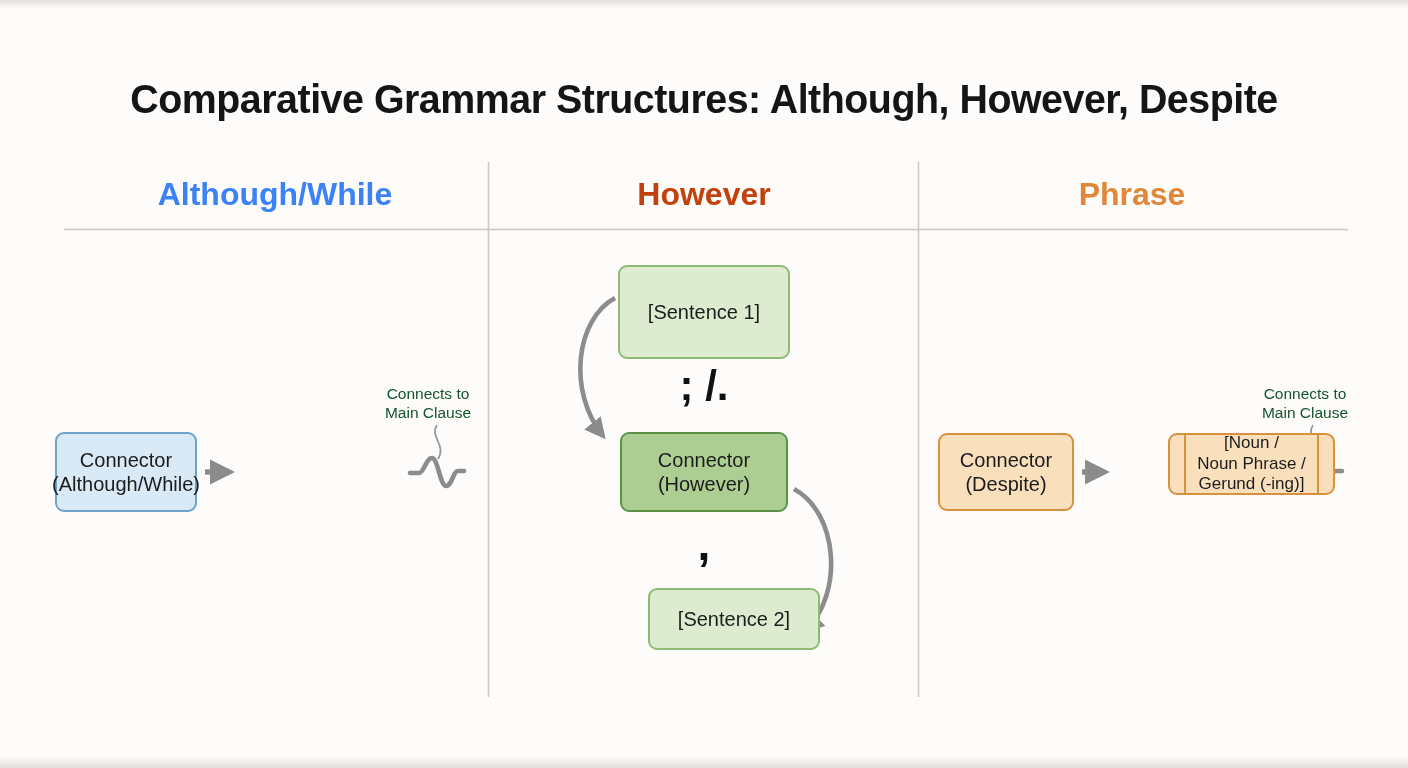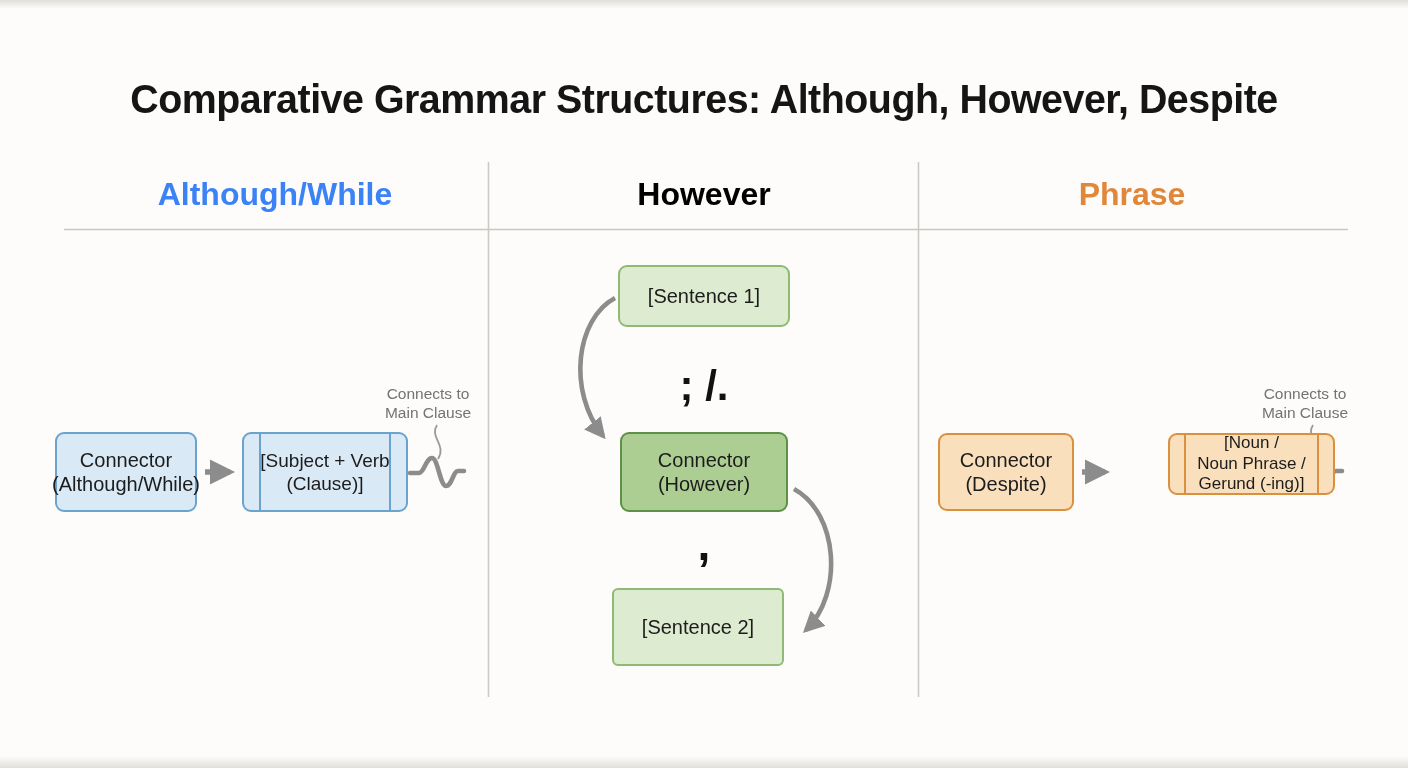--- a/index.html
+++ b/index.html
@@ -30,21 +30,21 @@
     transform: scaleX(0.96);
     white-space: nowrap;
   }
 
   .col-header {
     position: absolute; top: 176px; width: 420px;
     text-align: center; font-size: 32px; font-weight: bold;
     white-space: nowrap;
   }
   .col-header.c1 { left: 65px;  color: #3b82f6; }
-  .col-header.c2 { left: 494px; color: #000000; }
+  .col-header.c2 { left: 494px; color: #c2410c; }
   .col-header.c3 { left: 922px; color: #e0873a; }
 
   .dbox {
     position: absolute;
     border-radius: 9px;
     display: flex; flex-direction: column;
     align-items: center; justify-content: center;
     text-align: center;
     color: #1c1c1c;
     z-index: 2;
@@ -62,21 +62,21 @@
   }
   .subroutine.blue-box::before  { left: 15px;  border-left: 2px solid #6ba3cf; }
   .subroutine.blue-box::after   { right: 15px; border-left: 2px solid #6ba3cf; }
   .subroutine.orange-box::before{ left: 14px;  border-left: 2px solid #d9903f; }
   .subroutine.orange-box::after { right: 14px; border-left: 2px solid #d9903f; }
 
   .line-main { font-size: 20px; }
 
   .note-label {
     position: absolute; width: 180px;
-    text-align: center; font-size: 15.5px; color: #737373;
+    text-align: center; font-size: 15.5px; color: #14532d;
     line-height: 1.25; white-space: pre-line; z-index: 2;
   }
 
   .punct {
     position: absolute; width: 200px; text-align: center;
     font-weight: bold; color: #111; z-index: 2;
   }
   .punct.p1 { font-size: 42px; }
   .punct.p2 { font-size: 46px; }
 
@@ -121,42 +121,38 @@
     <line x1="1082" y1="472" x2="1105" y2="472" stroke="#8c8c8c" stroke-width="5.5" marker-end="url(#ah)"></line>
     <path fill="none" stroke="#8c8c8c" stroke-width="4.6" stroke-linecap="round" d="M1288 473 L1297 473 C1302 473 1304 458 1310 458 C1316 458 1318 486 1324 486 C1330 486 1331 471 1336 471 L1342 471"></path>
     <path fill="none" stroke="#9a9a9a" stroke-width="1.8" d="M1313 425 C1305 437 1323 445 1314 459"></path>
   </svg>
 
   <div class="dbox blue-box" style="left:55px; top:432px; width:142px; height:80px;">
     <span class="txt line-main" style="font-size:20px;">Connector
 (Although/While)</span>
   </div>
 
-  <div class="dbox blue-box subroutine" style="left:242px; top:432px; width:166px; height:80px;">
-    <span class="txt" style="font-size:19px;">[Subject + Verb
-(Clause)]</span>
-  </div>
 
   <div class="note-label" style="left:338px; top:384px;">Connects to
 Main Clause</div>
 
-  <div class="dbox green-lite" style="left:618px; top:265px; width:172px; height:62px;">
+  <div class="dbox green-lite" style="left:618px; top:265px; width:172px; height:94px;">
     <span class="txt" style="font-size:20px;">[Sentence 1]</span>
   </div>
 
   <div class="punct p1" style="left:604px; top:362px;">; /.</div>
 
   <div class="dbox green-med" style="left:620px; top:432px; width:168px; height:80px;">
     <span class="txt" style="font-size:20px;">Connector
 (However)</span>
   </div>
 
   <div class="punct p2" style="left:604px; top:517px;">,</div>
 
-  <div class="dbox green-lite" style="left:612px; top:588px; width:172px; height:78px;border-radius:6px;">
+  <div class="dbox green-lite" style="left:648px; top:588px; width:172px; height:62px;">
     <span class="txt" style="font-size:20px;">[Sentence 2]</span>
   </div>
 
   <div class="dbox orange-box" style="left:938px; top:433px; width:136px; height:78px;">
     <span class="txt" style="font-size:20px;">Connector
 (Despite)</span>
   </div>
 
   <div class="dbox orange-box subroutine" style="left:1168px; top:433px; width:167px; height:62px;">
     <span class="txt" style="font-size:17px;">[Noun /

